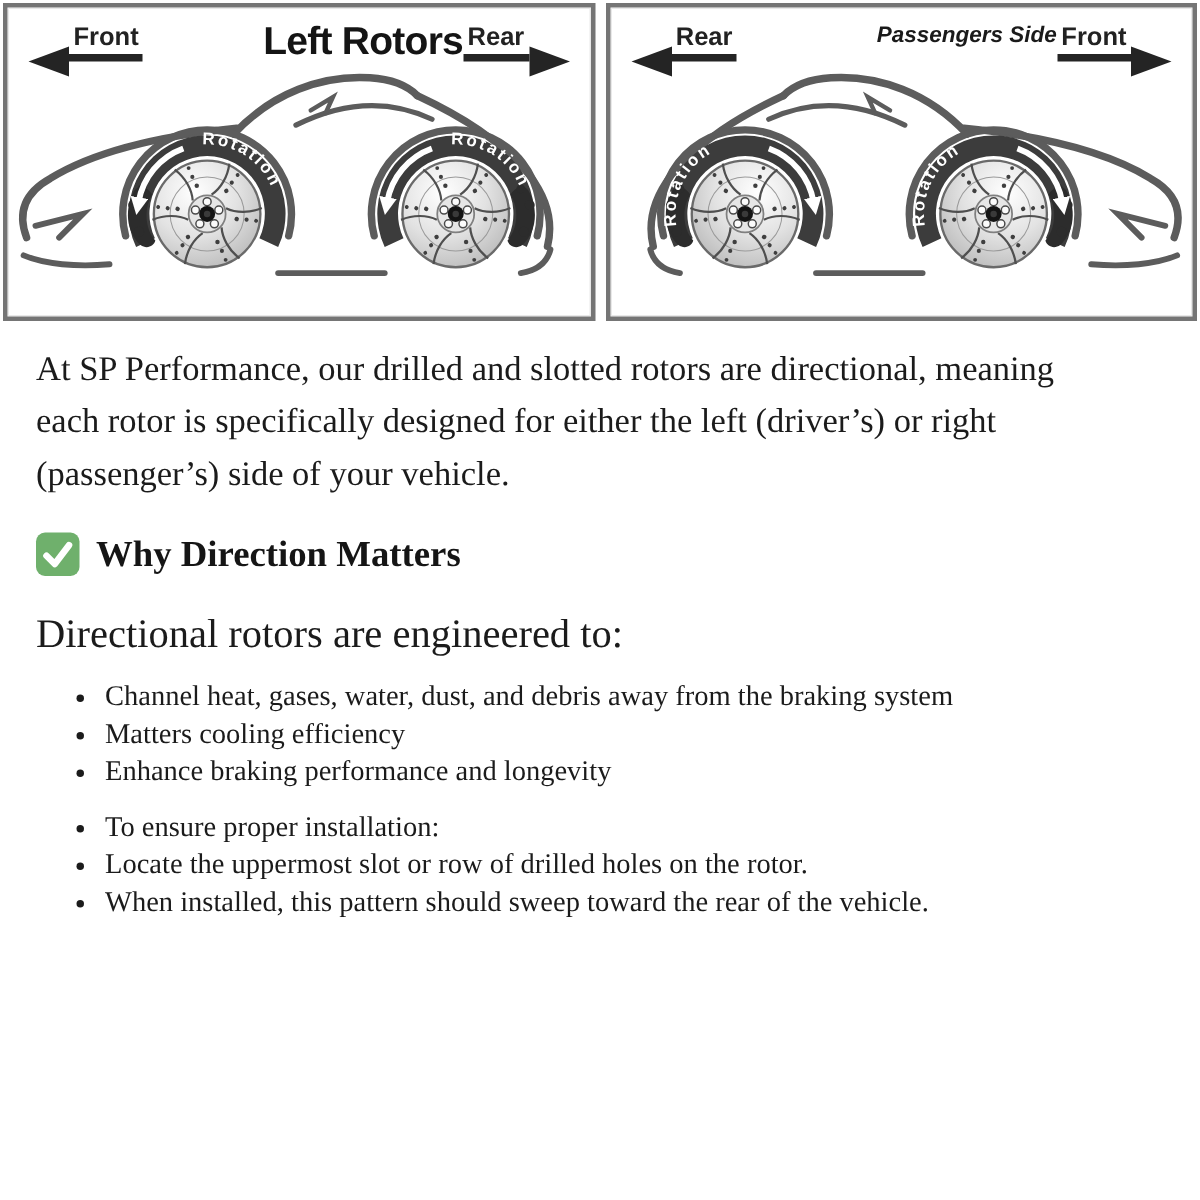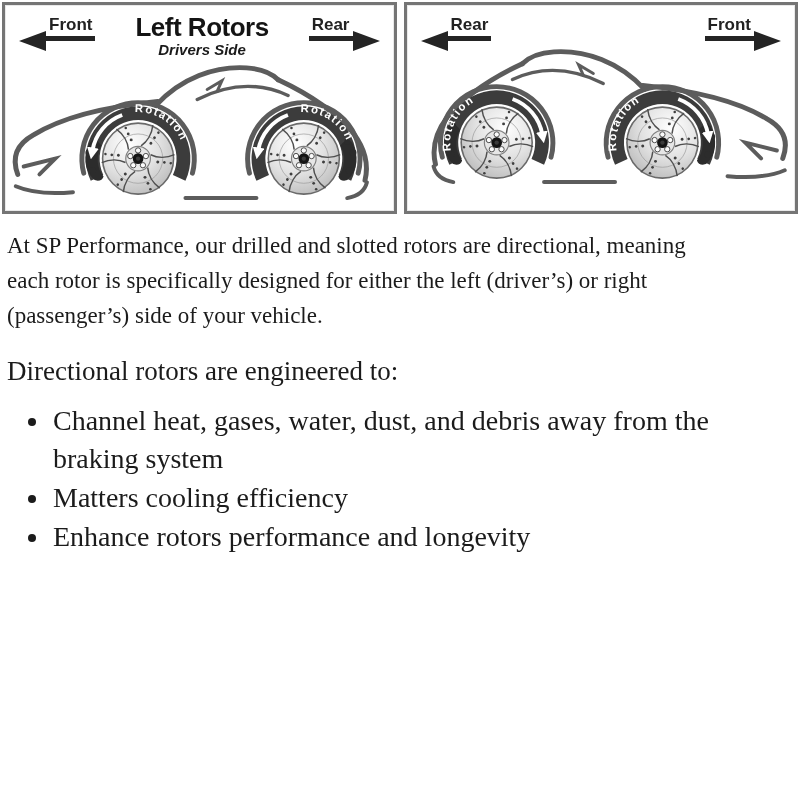--- a/index.html
+++ b/index.html
@@ -19,34 +19,34 @@
     padding:9px 14px 0 14px;font-family:"Liberation Sans",sans-serif;
   }
   .dir{position:relative;font-weight:bold;font-size:17px;color:#222;margin-top:1px;}
   .dir .dirtext{display:inline-block;padding:0 3px 1px 3px;border-bottom:5px solid #242424;}
   .tri{position:absolute;width:0;height:0;bottom:-10px;
        border-top:10px solid transparent;border-bottom:10px solid transparent;}
   .tri-left{left:-27px;border-right:27px solid #242424;}
   .tri-right{right:-27px;border-left:27px solid #242424;}
   .dir.pad-left{margin-left:27px;}
   .dir.pad-right{margin-right:27px;}
-  .ptitle{text-align:center;flex:1;line-height:1;}
+  .ptitle{text-align:right;flex:1;line-height:1;}
   .ptitle-main{font-size:26px;font-weight:800;letter-spacing:-.5px;color:#141414;}
   .ptitle-sub{font-size:15px;font-weight:bold;font-style:italic;margin-top:2px;color:#1a1a1a;}
   .carsvg{display:block;width:100%;height:146px;margin-top:1px;}
   .rotxt{font-family:"Liberation Sans",sans-serif;font-size:11.5px;font-weight:bold;
          fill:#ffffff;letter-spacing:1.6px;}
   
-  .article{padding:0 7px;}
+  .article{padding:0 24px;}
   .intro{font-size:23px;line-height:35px;margin:14px 0 0 0;max-width:706px;}
   h2{display:flex;align-items:center;gap:11px;font-size:24.5px;margin:22px 0 0 0;color:#151515;}
   h2.h-bold{font-weight:bold;}
   h2.h-reg{font-weight:normal;}
   .lead{font-size:27px;line-height:35px;margin:21px 0 0 0;}
-  ul{margin:13px 0 0 0;padding:0 0 0 44px;font-size:28px;line-height:38px;max-width:660px;}
+  ul{margin:13px 0 0 0;padding:0 0 0 44px;font-size:19px;line-height:24px;max-width:660px;}
   li{margin:1px 0;padding-left:2px;}
   .emoji{display:inline-flex;align-items:center;justify-content:center;flex:0 0 auto;}
   .check-box{width:29px;height:29px;border-radius:6px;background:#6fb06c;}
   
   .defs-holder{position:absolute;width:0;height:0;overflow:hidden;}
 </style>
 </head>
 <body>
 
 <svg class="defs-holder" aria-hidden="true">
@@ -141,21 +141,20 @@
   <div class="panels">
 
     <div class="panel">
       <div class="panel-header">
         <div class="dir pad-left">
           <span class="tri tri-left"></span>
           <span class="dirtext">Front</span>
         </div>
         <div class="ptitle">
           <div class="ptitle-main">Left Rotors</div>
-          <div class="ptitle-sub">Drivers Side</div>
         </div>
         <div class="dir pad-right">
           <span class="dirtext">Rear</span>
           <span class="tri tri-right"></span>
         </div>
       </div>
       <svg class="carsvg" viewBox="0 0 388 148" preserveAspectRatio="xMidYMid meet">
         <use href="#scene"></use>
         <g transform="translate(132,102)">
           <path id="tL1" d="M-8.2,-46.3 A47,47 0 0 1 44.2,16.1" fill="none"></path>
@@ -170,20 +169,21 @@
       </svg>
     </div>
 
     <div class="panel">
       <div class="panel-header">
         <div class="dir pad-left">
           <span class="tri tri-left"></span>
           <span class="dirtext">Rear</span>
         </div>
         <div class="ptitle">
+          <div class="ptitle-sub">Passengers Side</div>
         </div>
         <div class="dir pad-right">
           <span class="dirtext">Front</span>
           <span class="tri tri-right"></span>
         </div>
       </div>
       <svg class="carsvg" viewBox="0 0 388 148" preserveAspectRatio="xMidYMid meet">
         <use href="#scene" transform="translate(388,0) scale(-1,1)"></use>
         <g transform="translate(88,102)">
           <path id="tR1" d="M-44.2,16.1 A47,47 0 0 1 8.2,-46.3" fill="none"></path>
@@ -196,25 +196,38 @@
           <text class="rotxt"><textPath href="#tR2" startOffset="8">Rotation</textPath></text>
         </g>
       </svg>
     </div>
   </div>
 
   <div class="article">
 
     <p class="intro">At SP Performance, our drilled and slotted rotors are directional, meaning each rotor is specifically designed for either the left (driver’s) or right (passenger’s) side of your vehicle.</p>
 
+    <h2 class="h-bold">
+      <span class="emoji check-box">
+        <svg width="29" height="29" viewBox="0 0 29 29">
+          <path d="M7,15.5 L12.5,21 L22,8.5" fill="none" stroke="#ffffff" stroke-width="4.4" stroke-linecap="round" stroke-linejoin="round"></path>
+        </svg>
+      </span>
+      <span>Why Direction Matters</span>
+    </h2>
 
     <p class="lead">Directional rotors are engineered to:</p>
 
     <ul>
       <li>Channel heat, gases, water, dust, and debris away from the braking system</li>
       <li>Matters cooling efficiency</li>
-      <li>Enhance rotors performance and longevity</li>
+      <li>Enhance braking performance and longevity</li>
     </ul>
 
 
+    <ul>
+      <li>To ensure proper installation:</li>
+      <li>Locate the uppermost slot or row of drilled holes on the rotor.</li>
+      <li>When installed, this pattern should sweep toward the rear of the vehicle.</li>
+    </ul>
 
   </div>
 </div>
 
 </body></html>

